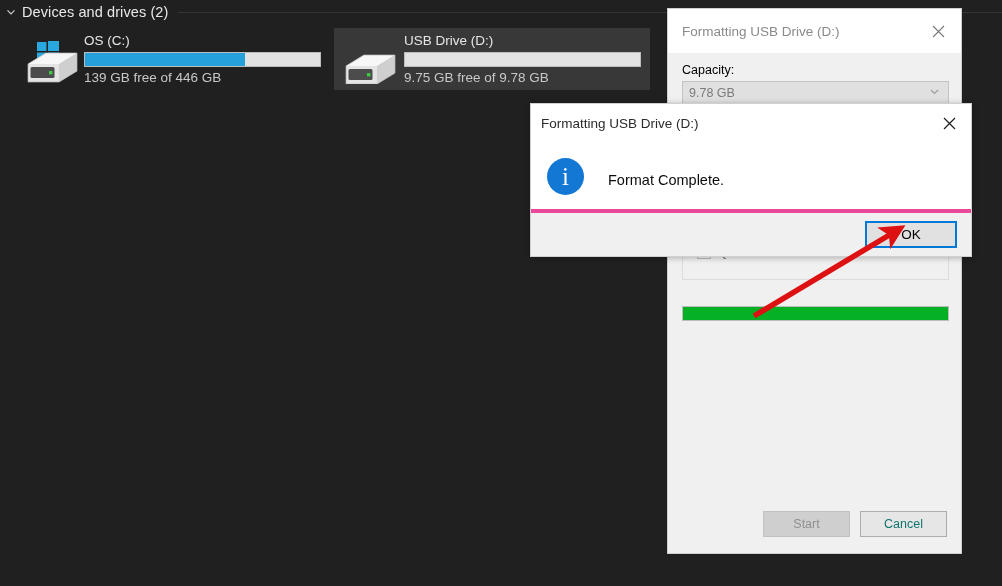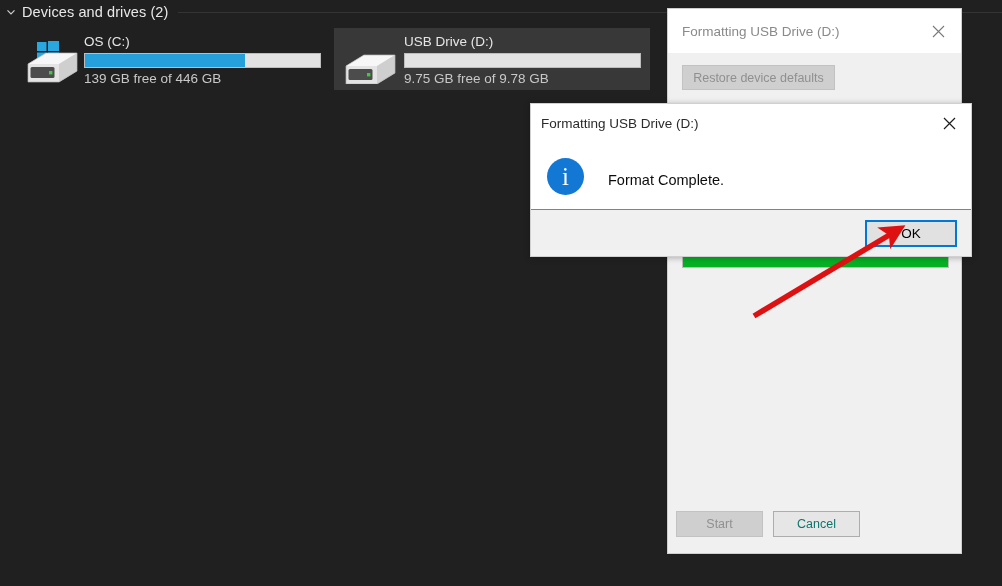--- a/index.html
+++ b/index.html
@@ -54,21 +54,21 @@
     height: 1px;
     background: #343434;
   }
 
   
   .drive {
     position: absolute;
     height: 62px;
     padding: 4px 6px 4px 4px;
     display: flex;
-    align-items: center;
+    align-items: flex-end;
   }
   #drive-c { left: 14px; top: 28px; width: 316px; }
   #drive-d { left: 334px; top: 28px; width: 316px; background: #383838; }
 
   .drive-icon {
     width: 66px;
     height: 54px;
     position: relative;
     flex: 0 0 66px;
   }
@@ -249,22 +249,22 @@
     height: 100%;
     background: #06b025;
   }
 
   #format-actions {
     position: absolute;
     left: 0; right: 0;
     top: 502px;
     padding-right: 14px;
     display: flex;
+    justify-content: flex-end;
     gap: 10px;
-    padding-left: 8px;
   }
   #btn-start { width: 87px; height: 26px; }
   #btn-cancel { width: 87px; height: 26px; background: #e6e6e6; }
 
   
   #msgbox {
     position: absolute;
     left: 530px; top: 103px;
     width: 442px; height: 154px;
     background: #ffffff;
@@ -319,21 +319,21 @@
     font-size: 14.5px;
     color: #0c0c0c;
     margin-top: 8px;
   }
 
   #msg-footer {
     position: absolute;
     left: 0; right: 0; bottom: 0;
     height: 47px;
     background: #f0f0f0;
-    border-top: 1px solid #ec4899;
+    border-top: 4px solid #ec4899;
     display: flex;
     align-items: center;
     justify-content: flex-end;
     padding-right: 14px;
   }
   #btn-ok {
     width: 92px;
     height: 27px;
     background: #e1e1e1;
     border: 2px solid #0078d7;
@@ -425,20 +425,31 @@
     <span id="format-title">Formatting USB Drive (D:)</span>
     <span class="title-close">
       <svg width="13" height="13" viewBox="0 0 13 13">
         <path d="M1 1 L12 12 M12 1 L1 12" stroke="currentColor" stroke-width="1.1" fill="none"></path>
       </svg>
     </span>
   </div>
 
   <div id="format-body">
 
+    <div class="block">
+      <div class="field-label">Capacity:</div>
+      <div class="combo">
+        <span>9.78 GB</span>
+        <span class="combo-arrow">
+          <svg width="11" height="11" viewBox="0 0 11 11">
+            <path d="M2 4 L5.5 7.5 L9 4" fill="none" stroke="currentColor" stroke-width="1.1"></path>
+          </svg>
+        </span>
+      </div>
+    </div>
 
     <button class="btn disabled" id="restore-defaults">Restore device defaults</button>
 
     <div class="block">
       <div class="field-label">Volume label</div>
       <div class="textbox">
         <span>USB Drive</span>
       </div>
     </div>
 

